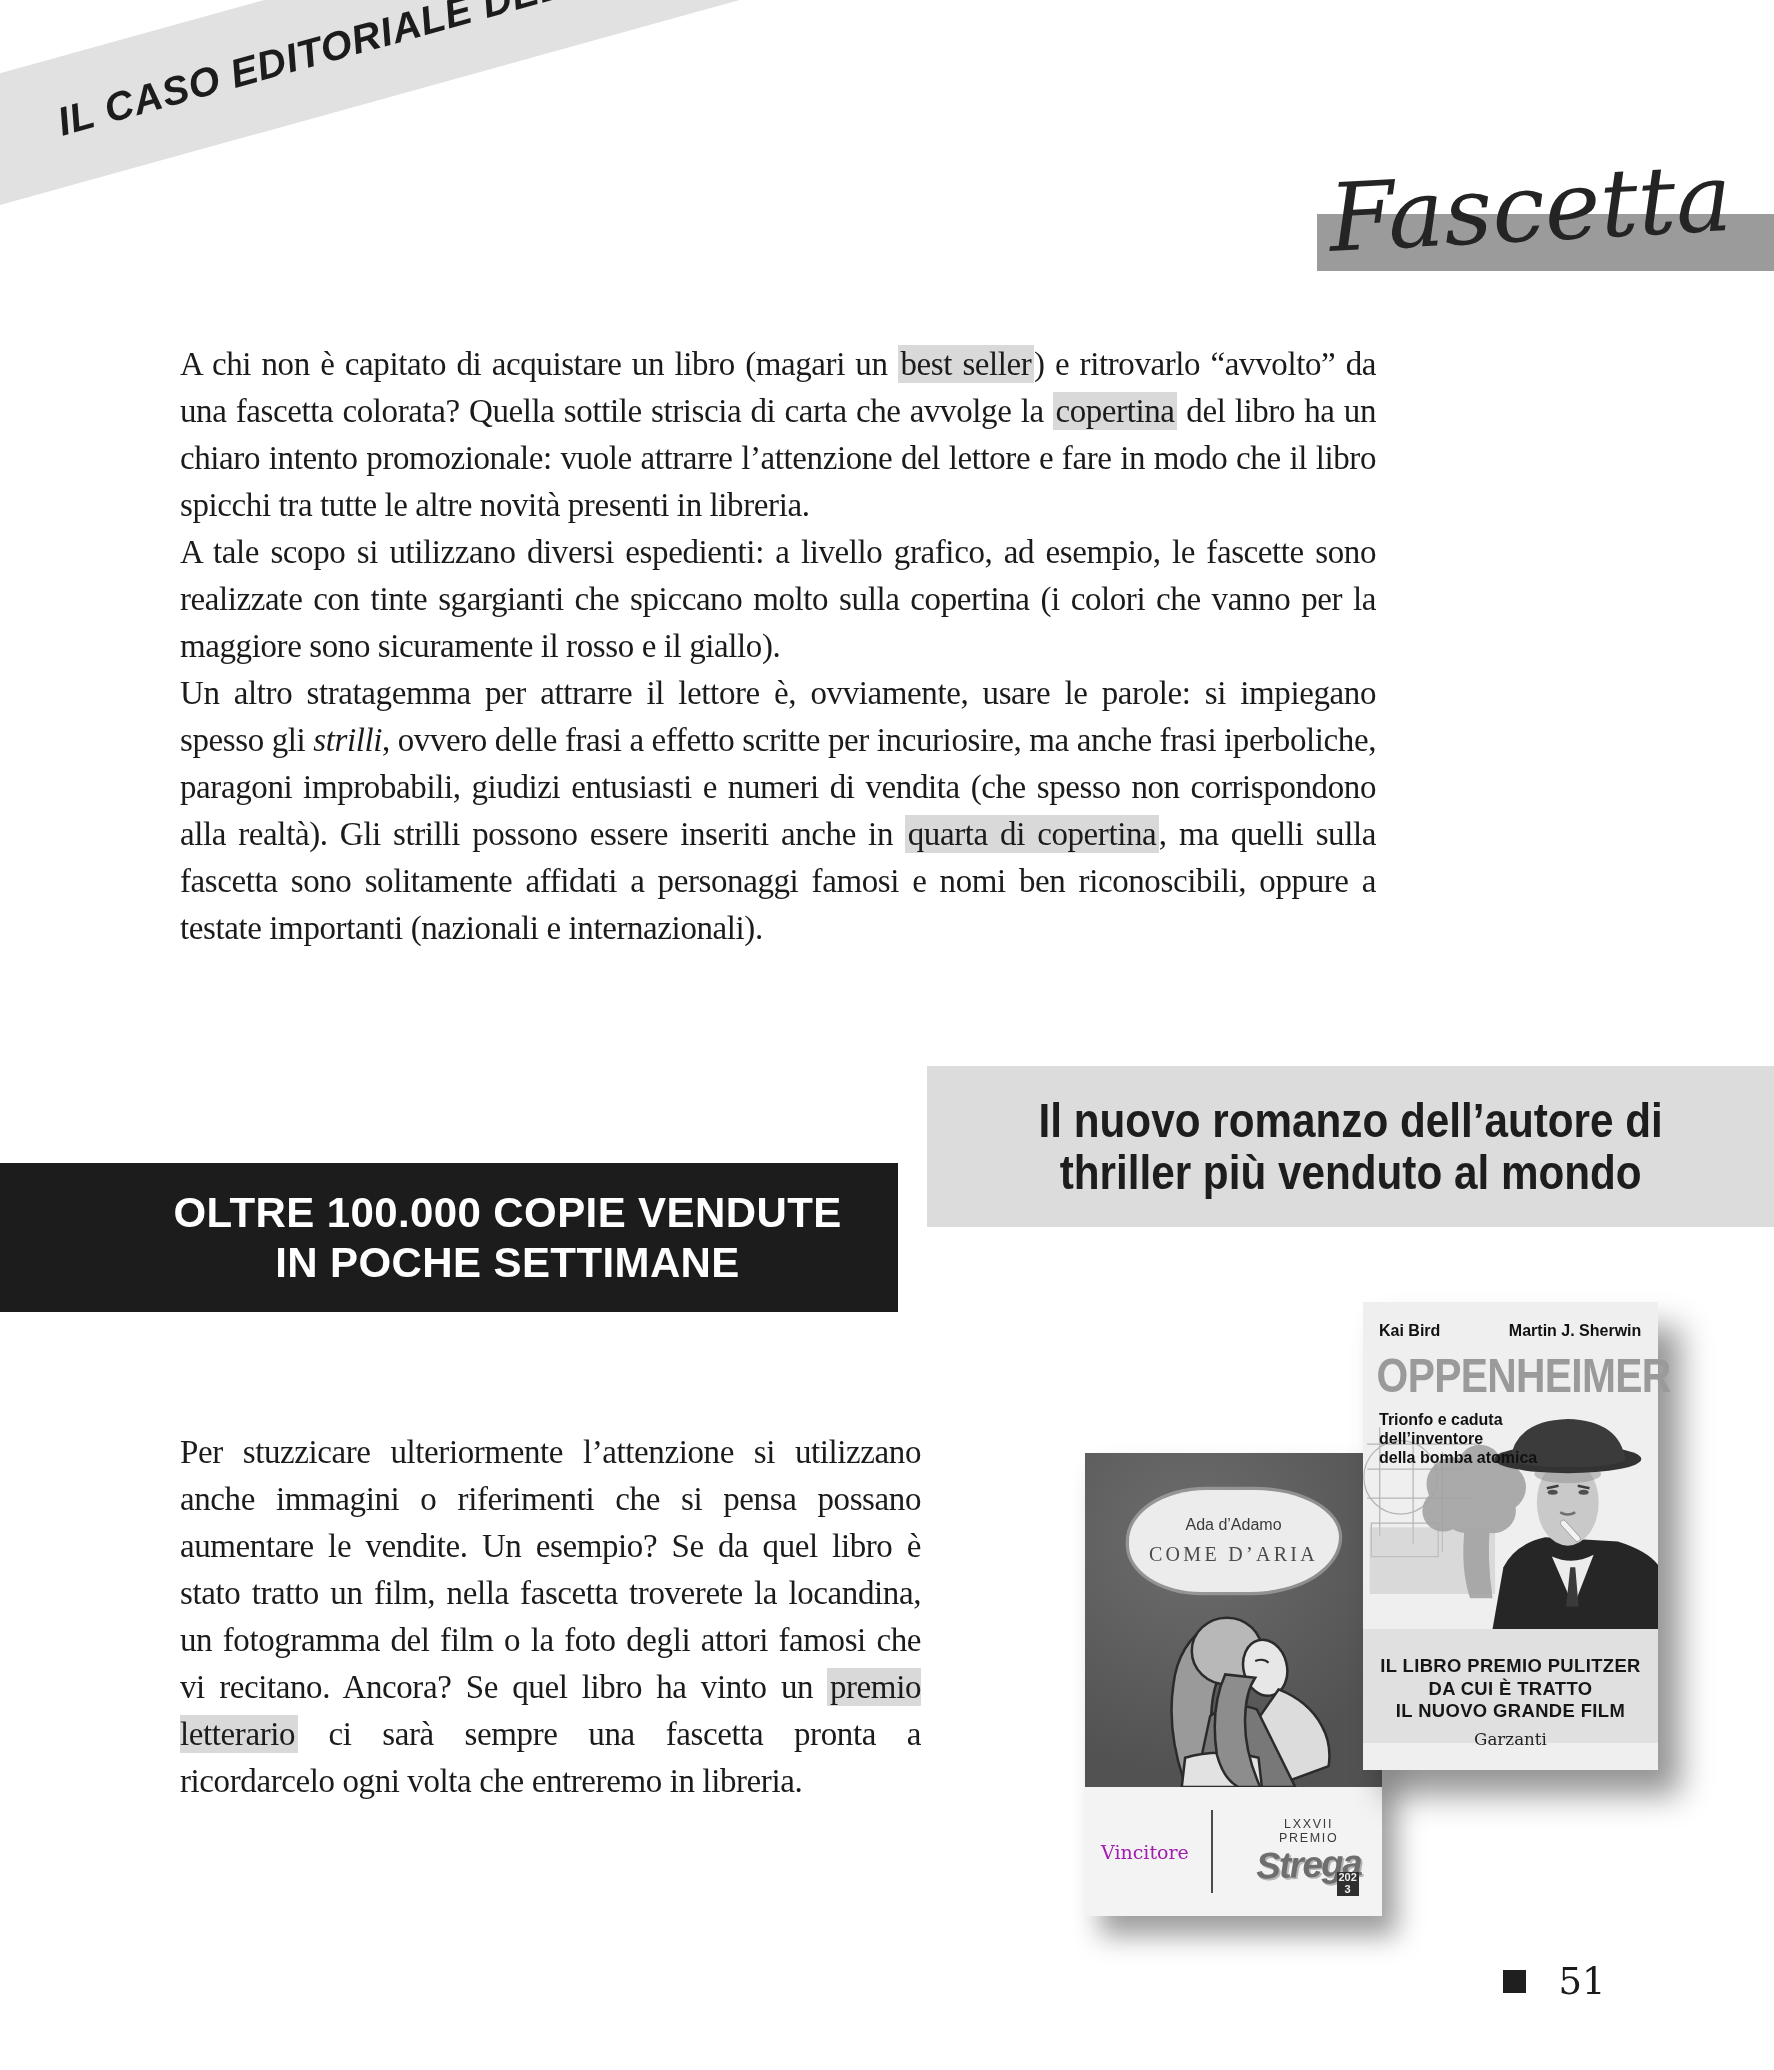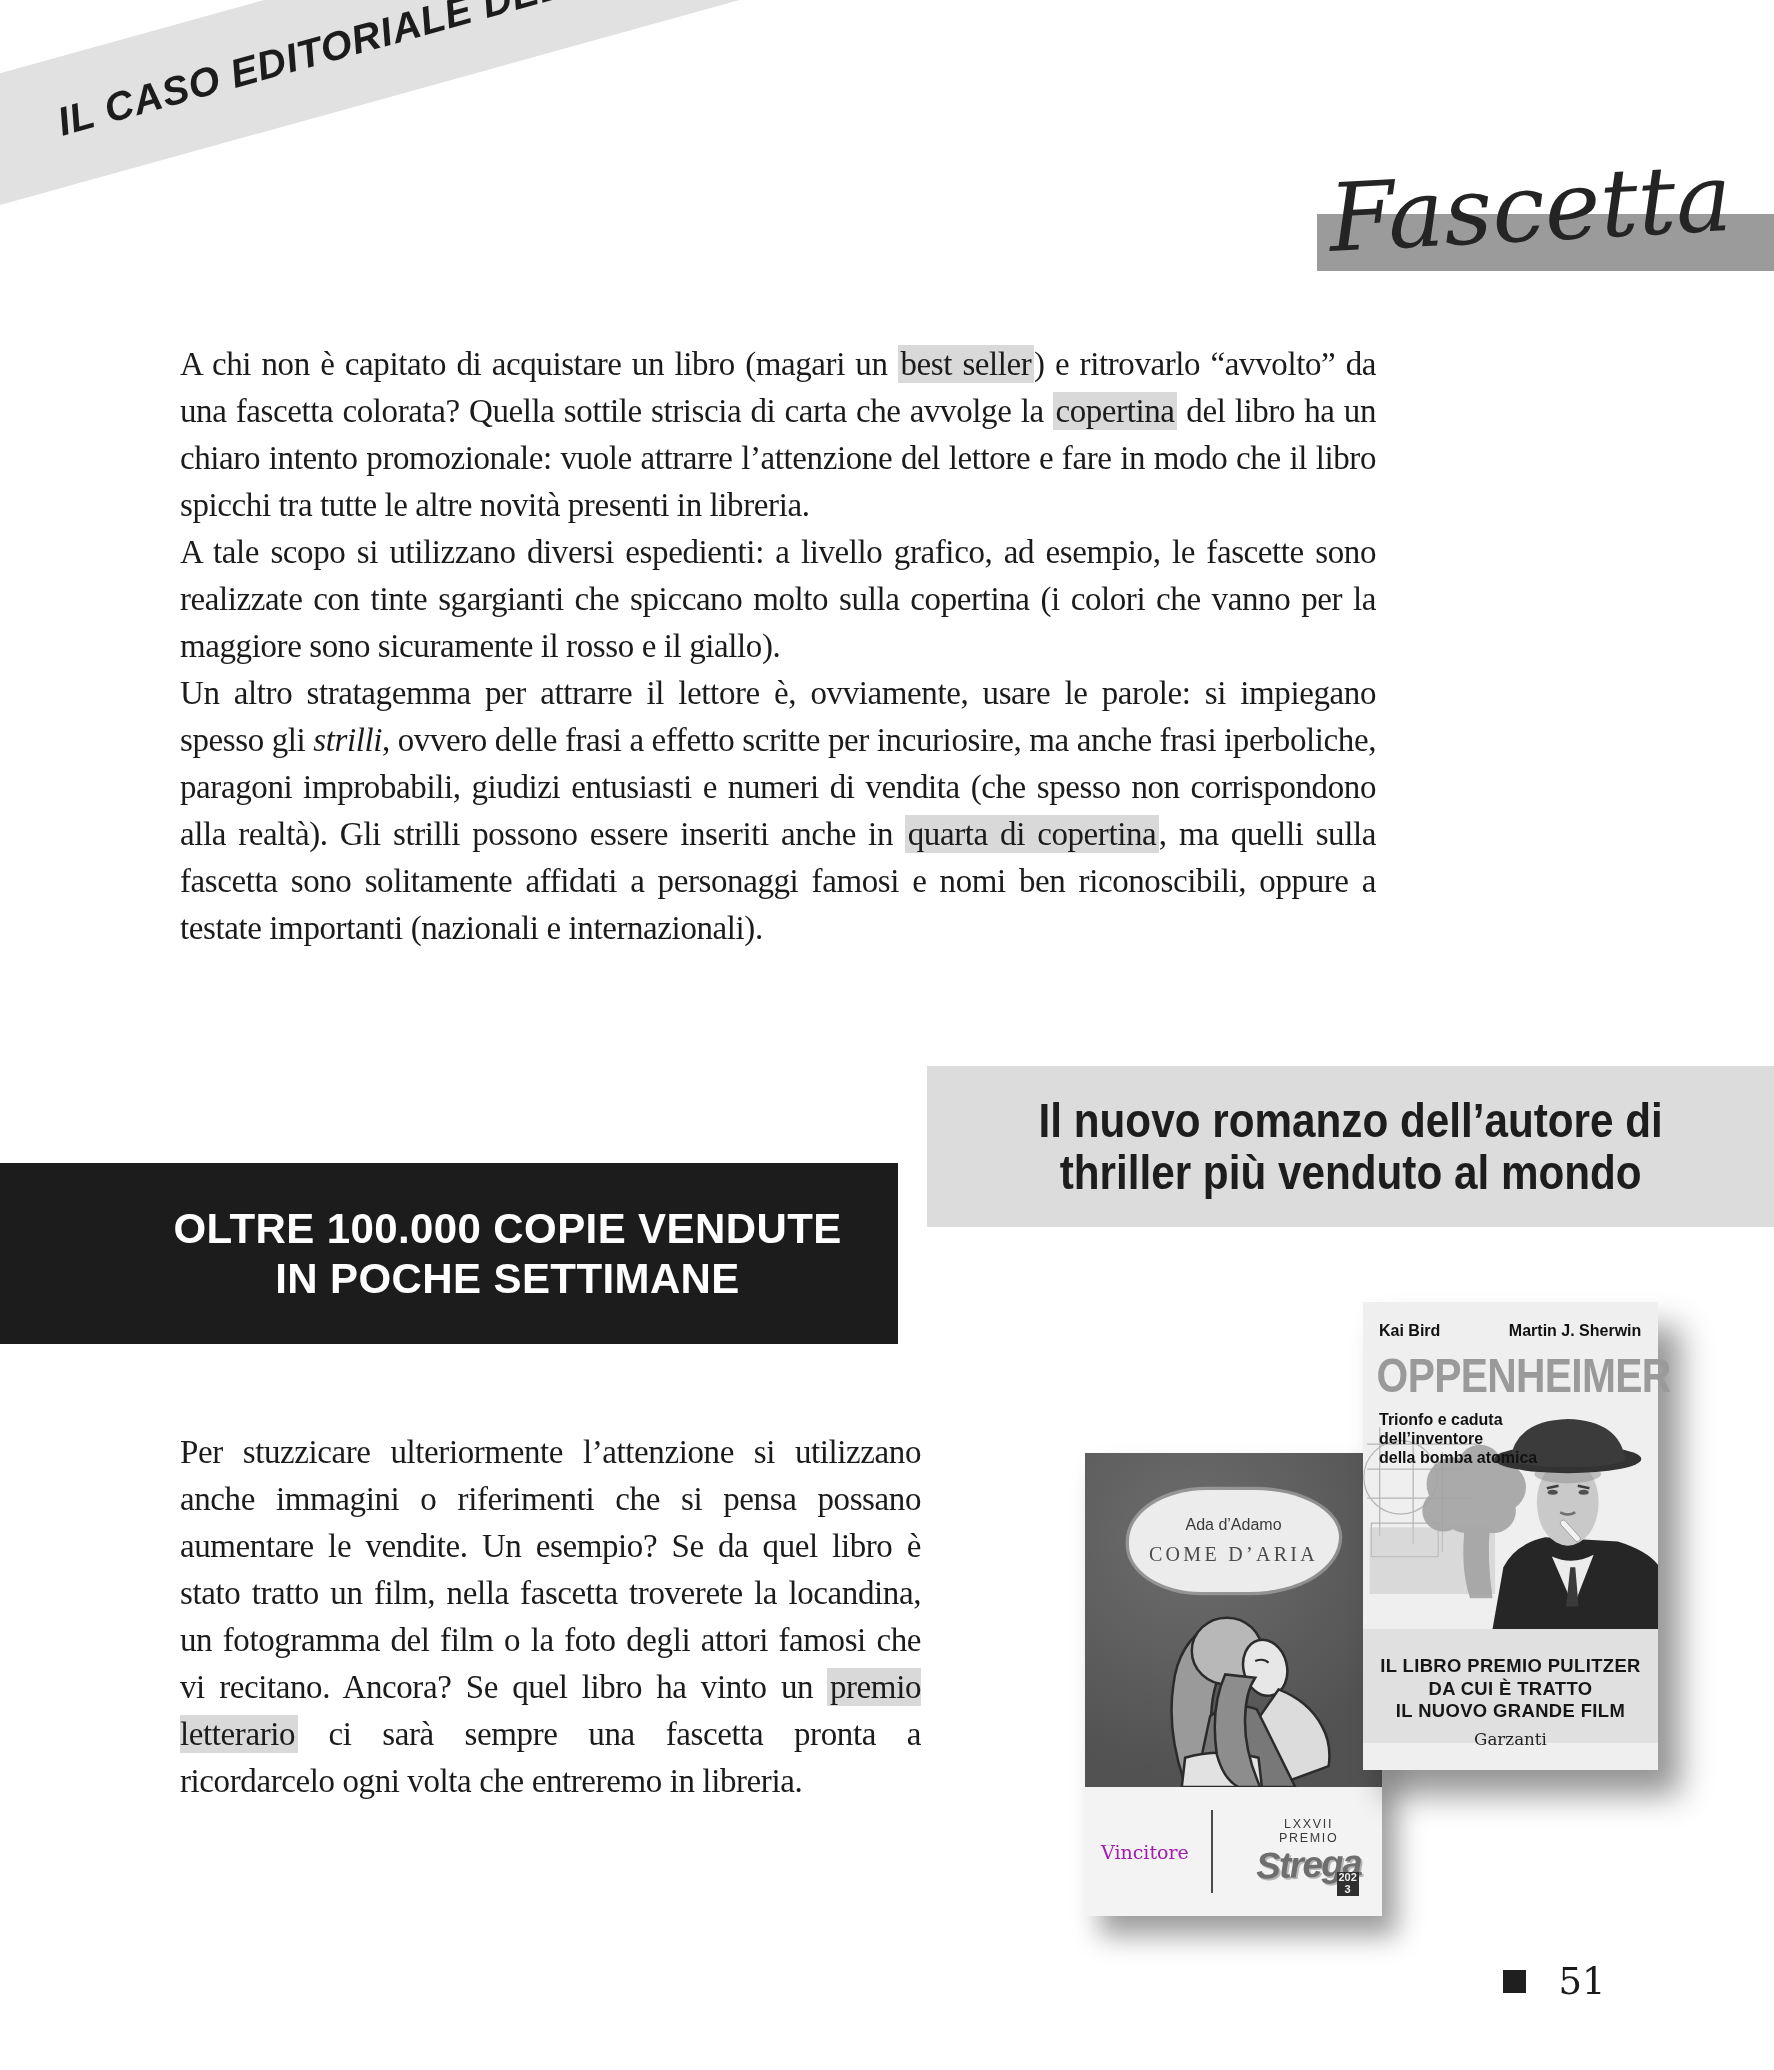--- a/index.html
+++ b/index.html
@@ -22,21 +22,21 @@
   
   .para-top{position:absolute;left:180px;top:341px;width:1196px;
             font-size:33px;line-height:47px;letter-spacing:-0.4px;text-align:justify;}
   .para-bottom{position:absolute;left:180px;top:1429px;width:741px;
             font-size:33px;line-height:47px;letter-spacing:-0.4px;text-align:justify;}
   .para-top p,.para-bottom p{margin:0;}
   .hl{background:#d9d9d9;padding:0.8px 2.5px;}
   .it{font-style:italic;}
 
   
-  .black-box{position:absolute;left:0;top:1163px;width:898px;height:181px;background:#1c1c1c;
+  .black-box{position:absolute;left:0;top:1163px;width:898px;height:149px;background:#1c1c1c;
              box-sizing:border-box;padding-left:117px;
              display:flex;flex-direction:column;align-items:center;justify-content:center;
              font-family:"Liberation Sans",sans-serif;font-weight:bold;font-size:42px;line-height:50px;
              color:#ffffff;letter-spacing:0.4px;text-align:center;}
 
   
   .gray-box{position:absolute;left:927px;top:1066px;width:847px;height:161px;background:#dcdcdc;
             display:flex;flex-direction:column;align-items:center;justify-content:center;
             font-family:"Liberation Sans",sans-serif;font-weight:bold;font-size:48px;line-height:52px;
             color:#1d1d1d;text-align:center;}

